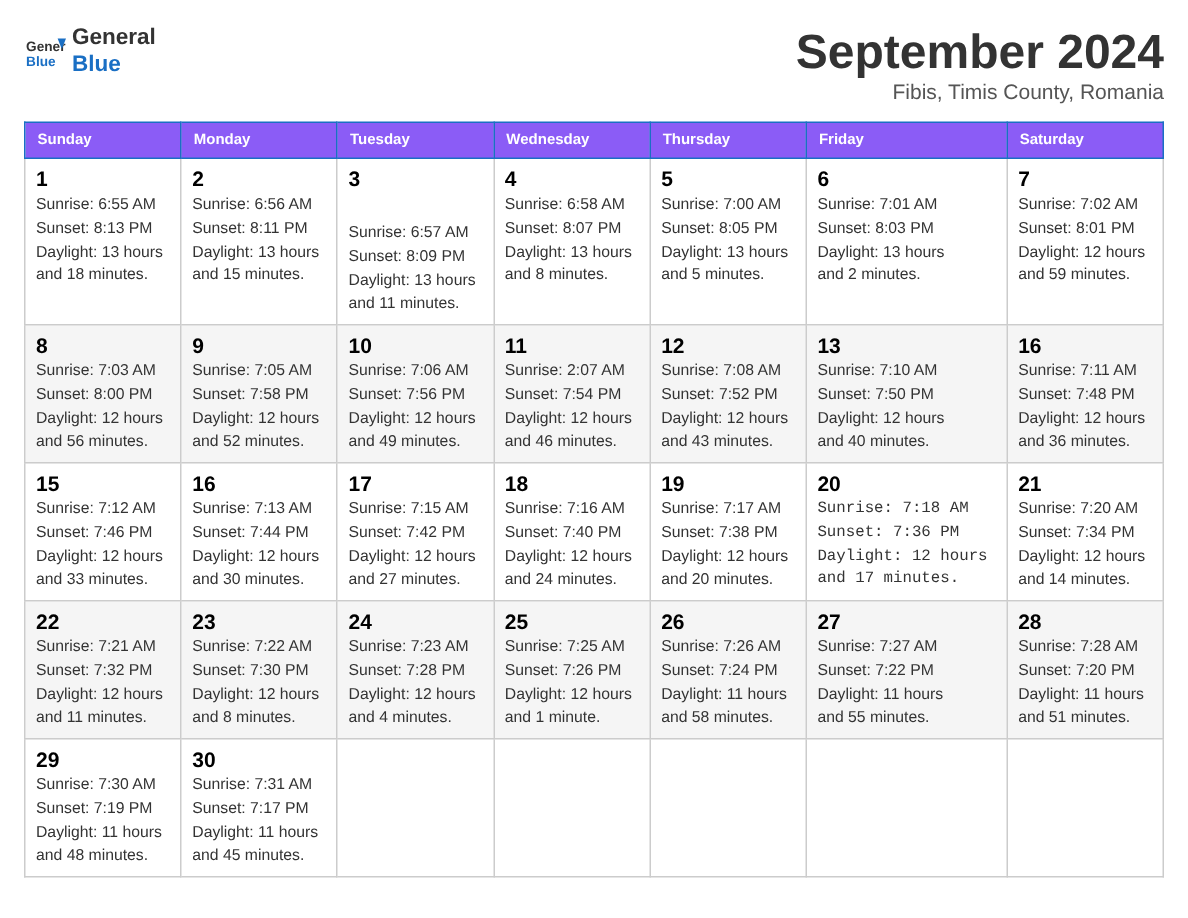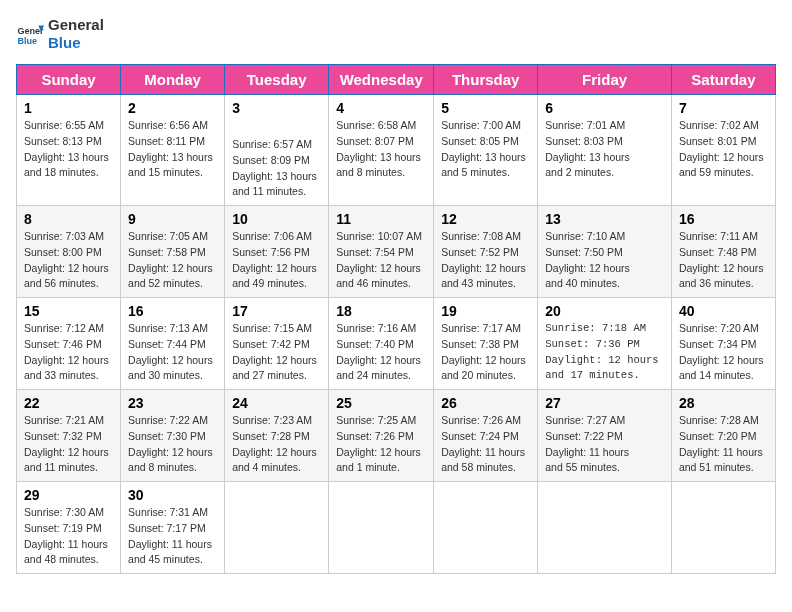--- a/index.html
+++ b/index.html
@@ -36,25 +36,25 @@
     .subtitle {
       font-size: 14px;
       color: #555;
     }
     table {
       width: 100%;
       border-collapse: collapse;
       font-size: 11px;
     }
     thead tr th {
-      background-color: #ec4899;
+      background-color: #8b5cf6;
       color: #fff;
-      text-align: center;
+      text-align: left;
       padding: 6px 8px;
-      font-size: 15px;
+      font-size: 10px;
       font-weight: bold;
       border: 1px solid #1a6fc4;
     }
     tbody tr td {
       border: 1px solid #ccc;
       padding: 5px 7px;
       vertical-align: top;
       background: #fff;
       min-width: 100px;
     }
@@ -84,20 +84,24 @@
     <svg class="logo-icon" viewBox="0 0 40 40" xmlns="http://www.w3.org/2000/svg">
       <text x="2" y="20" font-size="13" font-weight="bold" fill="#333">General</text>
       <text x="2" y="34" font-size="13" font-weight="bold" fill="#1a6fc4">Blue</text>
       <polygon points="32,8 40,8 36,18" fill="#1a6fc4"></polygon>
     </svg>
     <div>
       <div style="font-size:15px;font-weight:bold;color:#333;line-height:1.2;">General</div>
       <div style="font-size:15px;font-weight:bold;color:#1a6fc4;line-height:1.2;">Blue</div>
     </div>
   </div>
+  <div class="title-block">
+    <div class="month-title">September 2024</div>
+    <div class="subtitle">Fibis, Timis County, Romania</div>
+  </div>
 </div>
 
 <table>
   <thead>
     <tr>
     <th>Sunday</th>
         <th>Monday</th>
         <th>Tuesday</th>
         <th>Wednesday</th>
         <th>Thursday</th>
@@ -174,21 +178,21 @@
         </td>
         <td>
           <span class="day-num">10</span>
           <div class="day-info" style="white-space: pre-line;">Sunrise: 7:06 AM
 Sunset: 7:56 PM
 Daylight: 12 hours
 and 49 minutes.</div>
         </td>
         <td>
           <span class="day-num">11</span>
-          <div class="day-info" style="white-space: pre-line;">Sunrise: 10:07 AM
+          <div class="day-info" style="white-space: pre-line;">Sunrise: 2:07 AM
 Sunset: 7:54 PM
 Daylight: 12 hours
 and 46 minutes.</div>
         </td>
         <td>
           <span class="day-num">12</span>
           <div class="day-info" style="white-space: pre-line;">Sunrise: 7:08 AM
 Sunset: 7:52 PM
 Daylight: 12 hours
 and 43 minutes.</div>
@@ -245,21 +249,21 @@
 and 20 minutes.</div>
         </td>
         <td>
           <span class="day-num">20</span>
           <div class="day-info" style="white-space: pre-line; font-family: Liberation Mono, monospace;">Sunrise: 7:18 AM
 Sunset: 7:36 PM
 Daylight: 12 hours
 and 17 minutes.</div>
         </td>
         <td>
-          <span class="day-num">40</span>
+          <span class="day-num">21</span>
           <div class="day-info" style="white-space: pre-line;">Sunrise: 7:20 AM
 Sunset: 7:34 PM
 Daylight: 12 hours
 and 14 minutes.</div>
         </td>
       </tr>
       <tr>
         <td>
           <span class="day-num">22</span>
           <div class="day-info" style="white-space: pre-line;">Sunrise: 7:21 AM

